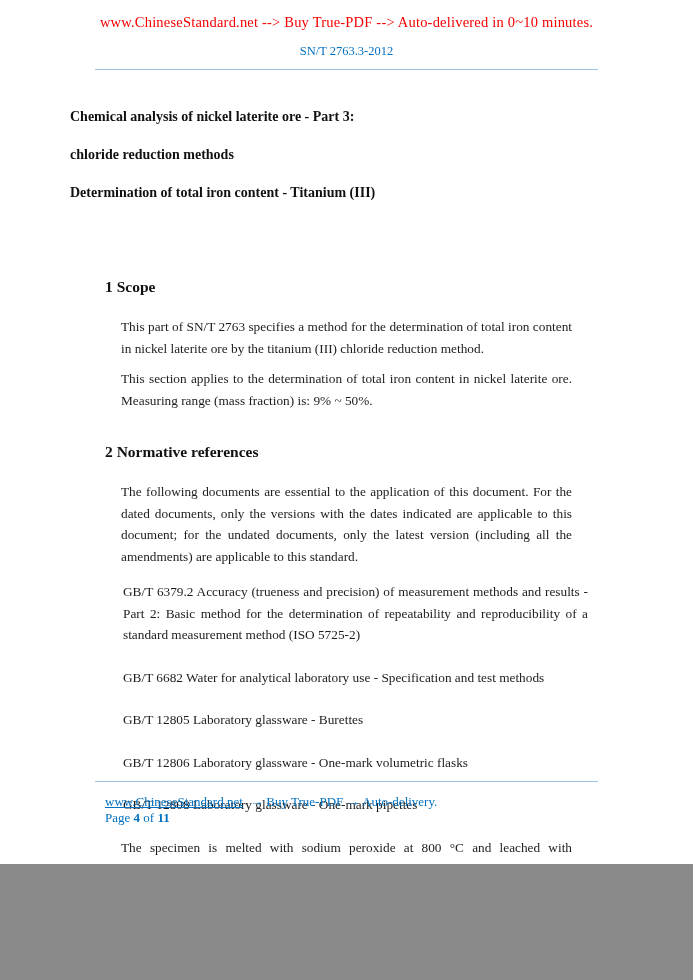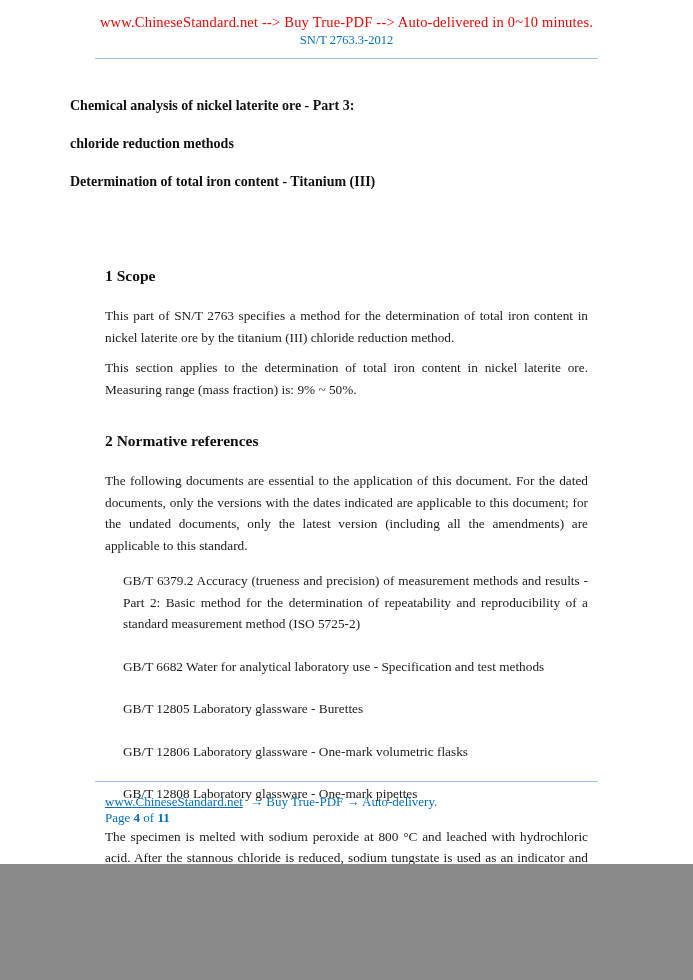--- a/index.html
+++ b/index.html
@@ -16,21 +16,21 @@
   }
   
   .promo {
     padding-top: 14px;
     text-align: center;
     color: #f40000;
     font-size: 14.5px;
     letter-spacing: 0.2px;
   }
   .std-code {
-    margin-top: 2px;
+    margin-top: 13px;
     text-align: center;
     color: #0070c0;
     font-size: 12.5px;
   }
   .rule {
     border: none;
     border-top: 1px solid #9dc3e6;
     margin: 10px 95px 0 95px;
   }
   
@@ -52,21 +52,21 @@
     margin-top: 32px;
     margin-bottom: 20px;
   }
   .section-heading.first {
     margin-top: 66px;
   }
   .content p {
     font-size: 13.3px;
     line-height: 21.5px;
     text-align: justify;
-    margin: 9px 0;
+    margin: 9px 16px;
   }
   .references {
     margin-top: 14px;
   }
   .references p {
     padding-left: 18px;
     margin: 8px 0 21px 0;
   }
   
   .footer {

